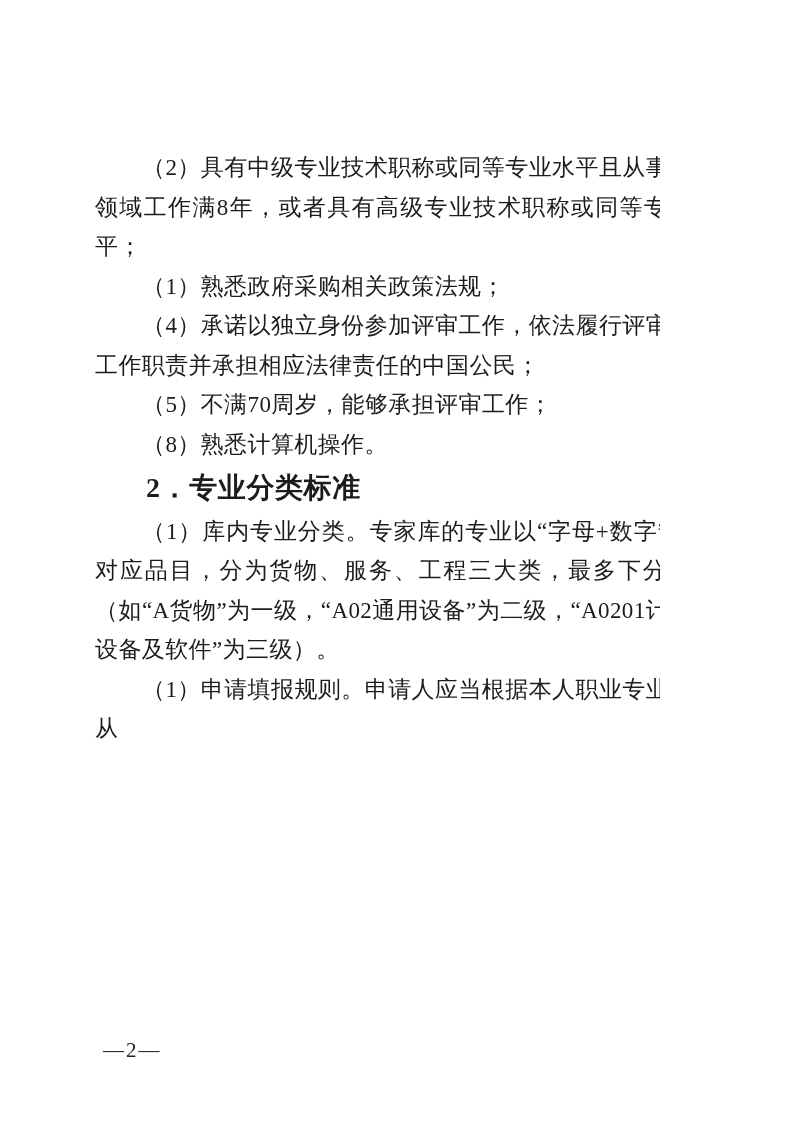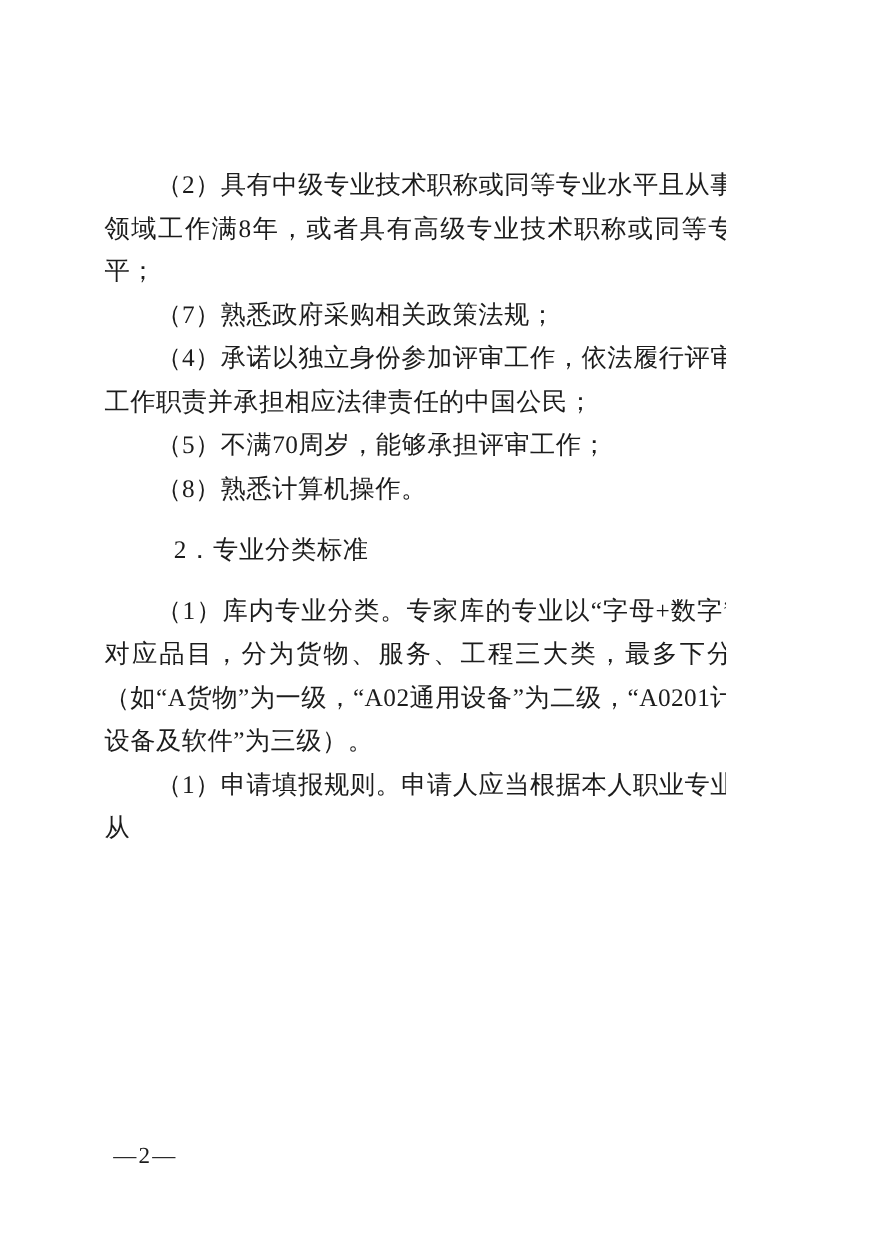--- a/index.html
+++ b/index.html
@@ -27,43 +27,43 @@
   .para {
     font-size: 23px;
     line-height: 39.5px;
     text-align: justify;
     word-break: break-all;
     text-indent: 47px;
     letter-spacing: 0.4px;
     margin: 0;
   }
   .heading {
-    font-size: 23px;
+    font-size: 28px;
     line-height: 39.5px;
-    font-weight: normal;
+    font-weight: bold;
     text-indent: 47px;
     letter-spacing: 0.6px;
-    margin: 16px;
+    margin: 4px;
   }
   .footer {
     position: absolute;
     left: 103px;
     top: 1038px;
     font-size: 21px;
     letter-spacing: 2px;
     color: #1c1c1c;
   }
 </style>
 </head>
 <body>
 
 <div class="page">
   <div class="doc-body">
       <div class="para">（2）具有中级专业技术职称或同等专业水平且从事相关领域工作满8年，或者具有高级专业技术职称或同等专业水平；</div>
-      <div class="para">（7）熟悉政府采购相关政策法规；</div>
+      <div class="para">（1）熟悉政府采购相关政策法规；</div>
       <div class="para">（4）承诺以独立身份参加评审工作，依法履行评审专家工作职责并承担相应法律责任的中国公民；</div>
       <div class="para">（5）不满70周岁，能够承担评审工作；</div>
       <div class="para">（8）熟悉计算机操作。</div>
       <div class="heading">2．专业分类标准</div>
       <div class="para">（1）库内专业分类。专家库的专业以“字母+数字”编码对应品目，分为货物、服务、工程三大类，最多下分六级（如“A货物”为一级，“A02通用设备”为二级，“A0201计算机设备及软件”为三级）。</div>
       <div class="para">（1）申请填报规则。申请人应当根据本人职业专业及所从</div>
     </div>
   <div class="footer">—2—</div>
 </div>
 

